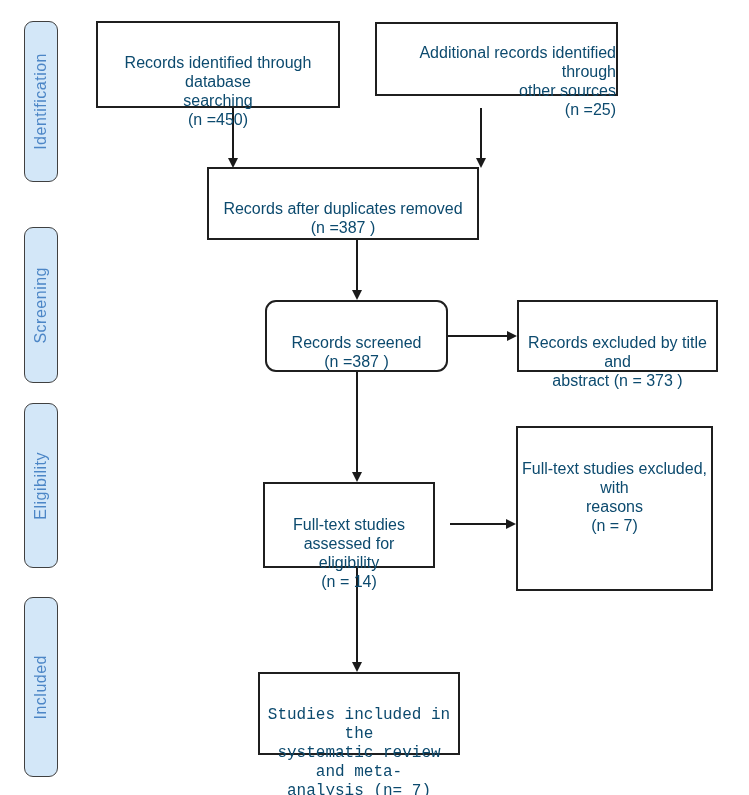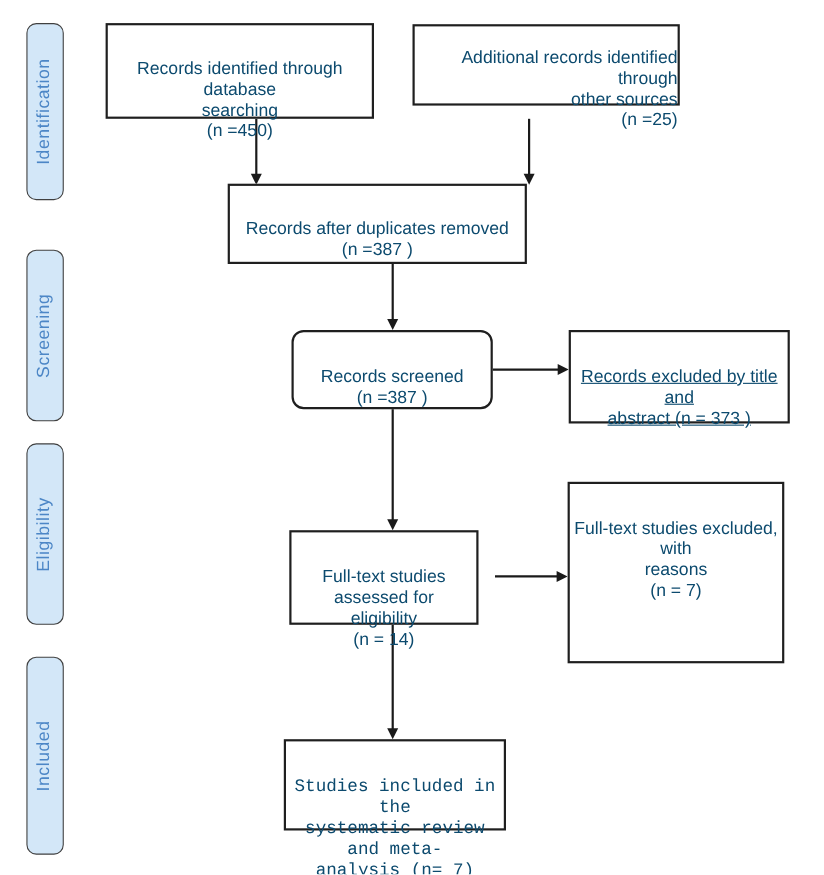--- a/index.html
+++ b/index.html
@@ -30,23 +30,23 @@
     color:#0c4a6e;
     font-size:16px;
     line-height:19px;
     white-space:pre-line;
   }
   .box .txt{display:block;}
   .b1{left:96px;top:21px;width:244px;height:87px;padding-top:11px;}
   .b2{left:375px;top:22px;width:243px;height:74px;text-align:right;}
   .b3{left:207px;top:167px;width:272px;height:73px;padding-top:11px;}
   .b4{left:265px;top:300px;width:183px;height:72px;padding-top:12px;border-radius:11px;}
-  .b5{left:517px;top:300px;width:201px;height:85px;padding-top:12px;text-decoration:underline;}
+  .b5{left:517px;top:300px;width:201px;height:72px;padding-top:12px;}
   .b6{left:263px;top:482px;width:172px;height:86px;padding-top:12px;}
-  .b7{left:516px;top:438px;width:197px;height:165px;padding-top:12px;}
+  .b7{left:516px;top:426px;width:197px;height:165px;padding-top:12px;}
   .b8{left:258px;top:672px;width:202px;height:83px;padding-top:13px;font-family:Liberation Mono, monospace;}
   .b7 .reasons{
     display:block;
     text-align:left;
     padding-left:7px;
     padding-right:4px;
     white-space:pre-wrap;
     margin-top:0;
   }
   .stage{

